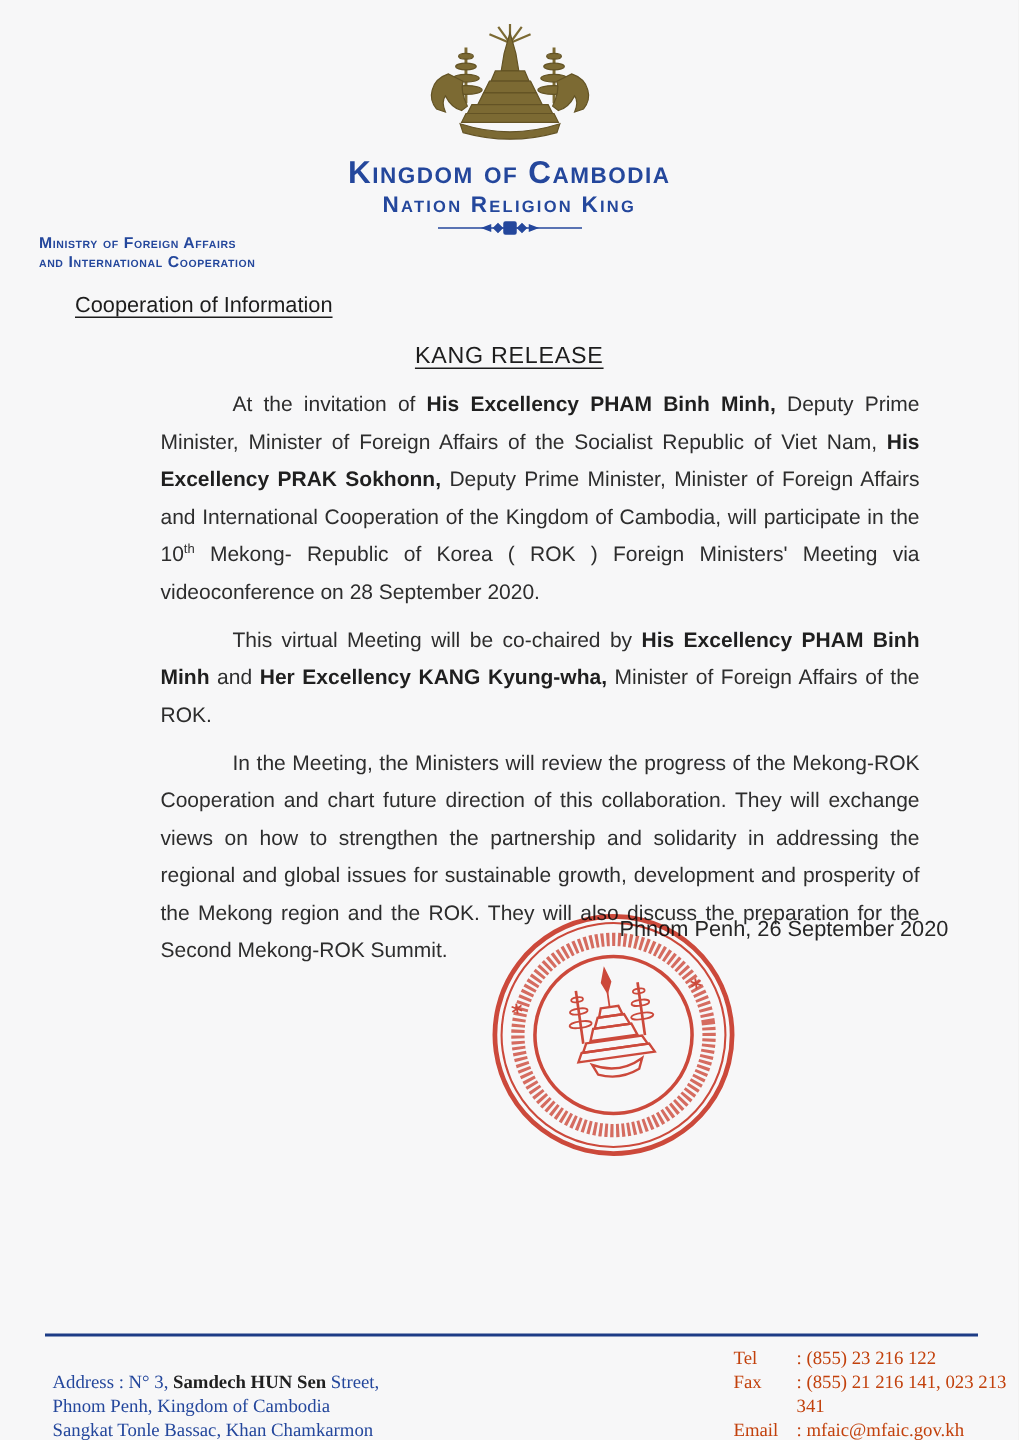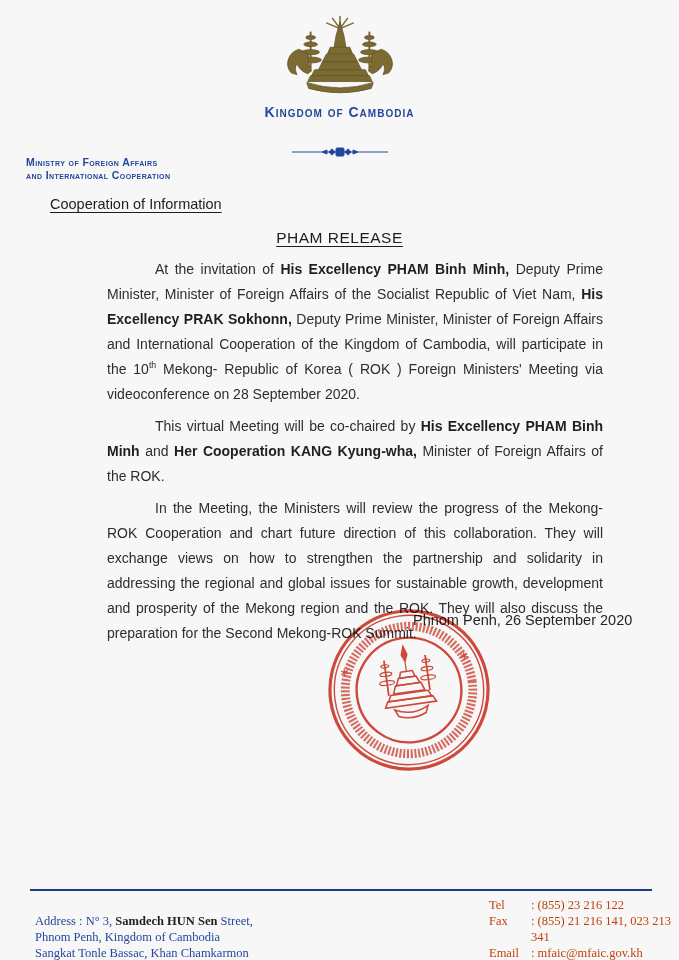--- a/index.html
+++ b/index.html
@@ -5,21 +5,21 @@
   html,body{margin:0;padding:0;}
   body{background:#e9e9ea;font-family:"Liberation Sans",sans-serif;}
   .page{
     position:relative;width:679px;height:960px;margin:0 auto;
     background:#f7f7f8;overflow:hidden;color:#2d2d2d;
   }
   
   .arms{position:absolute;left:50%;top:14px;transform:translateX(-50%);}
   .kingdom-title{
     position:absolute;left:0;top:104px;width:100%;text-align:center;
-    font-variant:small-caps;font-weight:bold;font-size:14px;letter-spacing:1px;color:#24479c;
+    font-variant:small-caps;font-weight:bold;font-size:21px;letter-spacing:1px;color:#24479c;
   }
   .motto{
     position:absolute;left:0;top:128px;width:100%;text-align:center;
     font-variant:small-caps;font-weight:bold;font-size:15px;letter-spacing:1.5px;color:#24479c;
   }
   .divider{position:absolute;left:50%;top:147px;transform:translateX(-50%);}
   .ministry{
     position:absolute;left:26px;top:156px;width:200px;text-align:left;
     font-variant:small-caps;font-weight:bold;font-size:10.5px;line-height:13px;
     letter-spacing:0.4px;color:#24479c;
@@ -29,21 +29,21 @@
     text-decoration:underline;text-underline-offset:3px;
   }
   .doc-title{
     position:absolute;left:0;top:229px;width:100%;text-align:center;
     font-size:15.5px;font-weight:500;letter-spacing:0.5px;color:#1d1d1d;
     text-decoration:underline;text-underline-offset:3px;
   }
   
   .body-block{position:absolute;left:107px;top:257px;width:506px;}
   .para{
-    margin:0 10px 7px 0;text-align:justify;text-indent:48px;
+    margin:0 0 7px 0;text-align:justify;text-indent:48px;
     font-size:14px;line-height:25px;color:#2d2d2d;
   }
   .para b,.rich-b{font-weight:bold;color:#1f1f1f;}
   sup{font-size:0.62em;vertical-align:super;line-height:0;}
   .dateline{
     position:absolute;left:413px;top:612px;font-size:14.5px;color:#262626;z-index:1;
   }
   
   .seal{
     position:absolute;left:325px;top:606px;z-index:2;
@@ -98,44 +98,45 @@
       </g>
       <path d="M18 36 q-9 3 -11 11 q-2 7 3 13 l6 2 q-3 -7 0 -11 q4 8 11 10 l4 -3 q-5 -10 -3 -17 z"></path>
       <path d="M102 36 q9 3 11 11 q2 7 -3 13 l-6 2 q3 -7 0 -11 q-4 8 -11 10 l-4 -3 q5 -10 3 -17 z"></path>
       <path d="M34 57 h52 l3 6 h-58 z"></path>
       <path d="M30 63 h60 l3 6 h-66 z"></path>
       <path d="M26 70 q34 11 68 0 l-2 6 q-32 9 -64 0 z"></path>
     </g>
   </svg>
 
   <div class="kingdom-title">Kingdom of Cambodia</div>
+  <div class="motto">Nation Religion King</div>
 
   <svg class="divider" width="96" height="10" viewBox="0 0 96 10" aria-hidden="true">
     <g stroke="#24479c" fill="#24479c">
       <line x1="0" y1="5" x2="96" y2="5" stroke-width="1"></line>
       <path d="M30 5 l5 -2 v4 z"></path>
       <path d="M66 5 l-5 -2 v4 z"></path>
       <rect x="44" y="1" width="8" height="8" rx="1"></rect>
       <rect x="38" y="3" width="4" height="4" transform="rotate(45 40 5)"></rect>
       <rect x="54" y="3" width="4" height="4" transform="rotate(45 56 5)"></rect>
     </g>
   </svg>
 
   <div class="ministry">
     <div>Ministry of Foreign Affairs</div>
     <div>and International Cooperation</div>
   </div>
 
   <div class="department">Cooperation of Information</div>
 
-  <div class="doc-title">PHAM RELEASE</div>
+  <div class="doc-title">KANG RELEASE</div>
 
   <div class="body-block">
     <p class="para"><span>At the invitation of </span><span class="rich-b">His Excellency PHAM Binh Minh,</span><span> Deputy Prime Minister, Minister of Foreign Affairs of the Socialist Republic of Viet Nam, </span><span class="rich-b">His Excellency PRAK Sokhonn,</span><span> Deputy Prime Minister, Minister of Foreign Affairs and International Cooperation of the Kingdom of Cambodia, will participate in the 10</span><sup>th</sup><span> Mekong- Republic of Korea ( ROK ) Foreign Ministers' Meeting via videoconference on 28 September 2020.</span></p>
-    <p class="para"><span>This virtual Meeting will be co-chaired by </span><span class="rich-b">His Excellency PHAM Binh Minh</span><span> and </span><span class="rich-b">Her Cooperation KANG Kyung-wha,</span><span> Minister of Foreign Affairs of the ROK.</span></p>
+    <p class="para"><span>This virtual Meeting will be co-chaired by </span><span class="rich-b">His Excellency PHAM Binh Minh</span><span> and </span><span class="rich-b">Her Excellency KANG Kyung-wha,</span><span> Minister of Foreign Affairs of the ROK.</span></p>
     <p class="para"><span>In the Meeting, the Ministers will review the progress of the Mekong-ROK Cooperation and chart future direction of this collaboration. They will exchange views on how to strengthen the partnership and solidarity in addressing the regional and global issues for sustainable growth, development and prosperity of the Mekong region and the ROK. They will also discuss the preparation for the Second Mekong-ROK Summit.</span></p>
   </div>
 
   <div class="dateline">Phnom Penh, 26 September 2020</div>
 
   <svg class="seal" width="168" height="168" viewBox="0 0 170 170" aria-hidden="true">
     <g transform="rotate(-8 85 85)">
       <circle cx="85" cy="85" r="80" fill="none" stroke="#cf3b2b" stroke-width="3.2"></circle>
       <circle cx="85" cy="85" r="75.5" fill="none" stroke="#cf3b2b" stroke-width="1.4"></circle>
       <circle cx="85" cy="85" r="53" fill="none" stroke="#cf3b2b" stroke-width="2.4"></circle>

